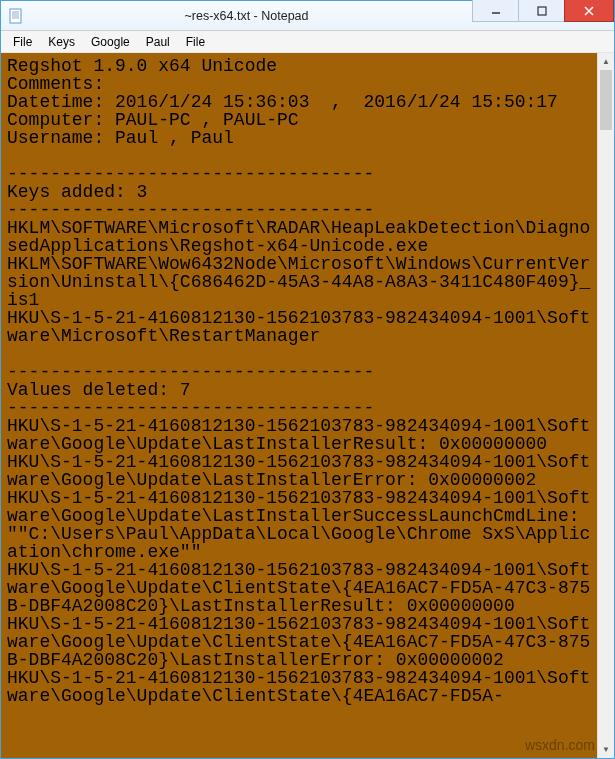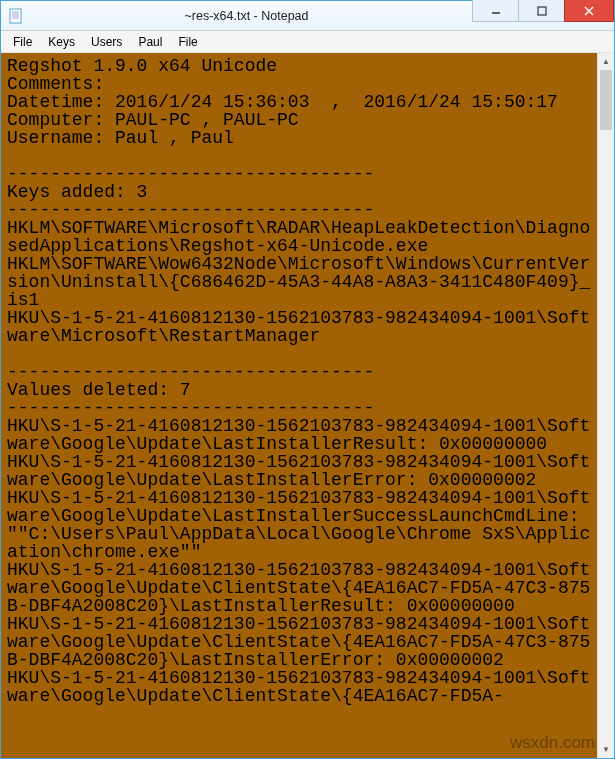--- a/index.html
+++ b/index.html
@@ -73,21 +73,21 @@
     font-size: 8px; color: #606060;
   }
   .scroll-track { flex: 1; position: relative; }
   .scroll-thumb {
     position: absolute; left: 2px; right: 2px;
     top: 0; height: 60px;
     background: #cdcdcd; border-radius: 0;
   }
   .watermark {
     position: absolute; bottom: 6px; right: 20px;
-    font-size: 17px; color: rgba(0,0,0,0.35);
+    font-size: 14px; color: rgba(0,0,0,0.35);
     font-family: Arial, sans-serif;
     pointer-events: none;
   }
 </style>
 </head>
 <body>
 
 <div class="window">
   <div class="titlebar">
     <span class="app-icon">
@@ -116,21 +116,21 @@
             <line x1="1" y1="1" x2="9" y2="9" stroke="#fff" stroke-width="1.5"></line>
             <line x1="9" y1="1" x2="1" y2="9" stroke="#fff" stroke-width="1.5"></line>
           </svg>
       </div>
     </div>
   </div>
 
   <div class="menubar">
     <span class="menu-item">File</span>
     <span class="menu-item">Keys</span>
-    <span class="menu-item">Users</span>
+    <span class="menu-item">Google</span>
     <span class="menu-item">Paul</span>
     <span class="menu-item">File</span>
   </div>
 
   <div class="content-wrap">
     <div class="content">Regshot 1.9.0 x64 Unicode
 Comments:
 Datetime: 2016/1/24 15:36:03  ,  2016/1/24 15:50:17
 Computer: PAUL-PC , PAUL-PC
 Username: Paul , Paul

